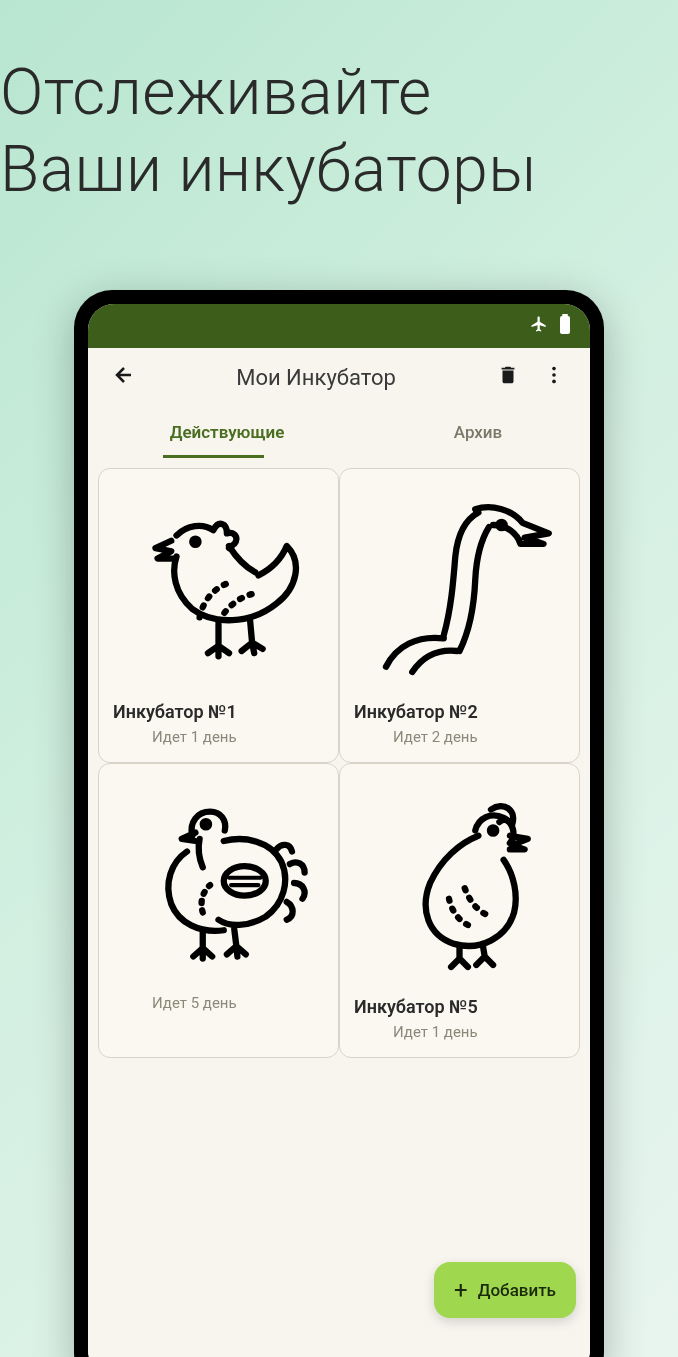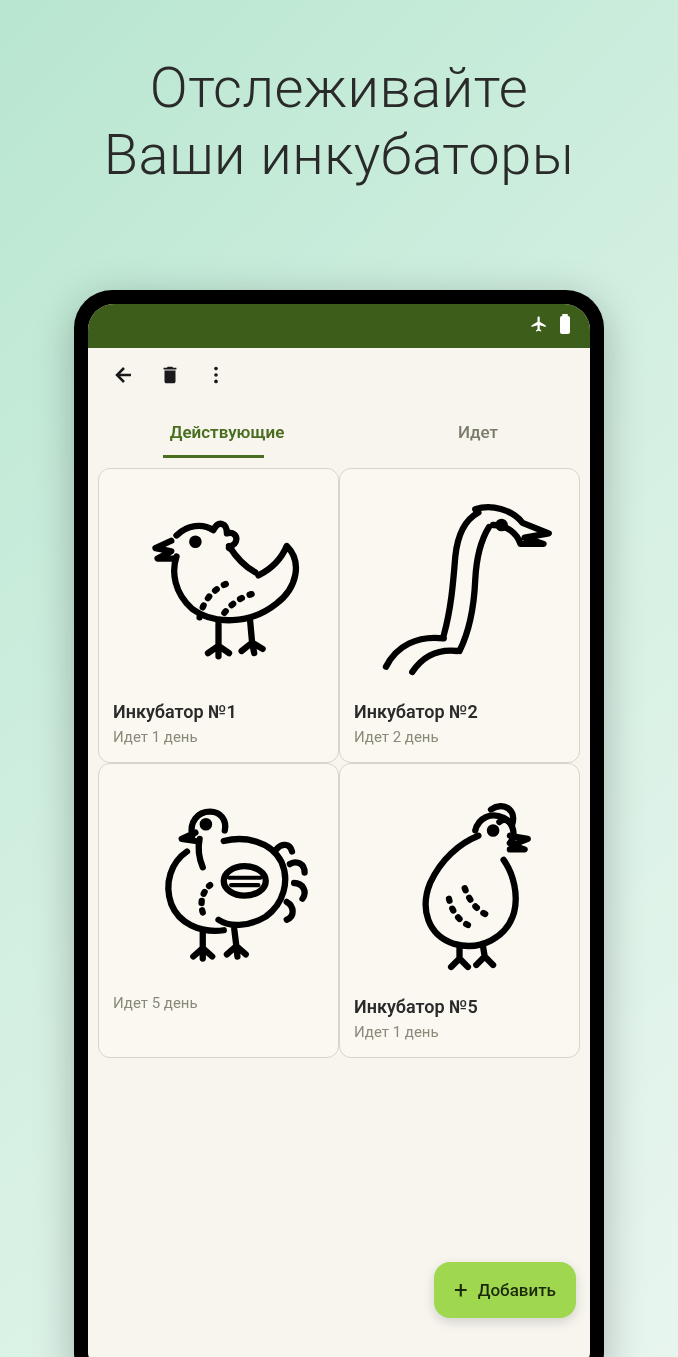--- a/index.html
+++ b/index.html
@@ -5,23 +5,23 @@
     * { box-sizing: border-box; margin: 0; padding: 0; }
     body {
       width: 678px;
       height: 1357px;
       background: linear-gradient(135deg, #b8e6d0 0%, #d4f0e2 50%, #e8f5ef 100%);
       font-family: -apple-system, BlinkMacSystemFont, 'Segoe UI', Roboto, sans-serif;
       overflow: hidden;
       position: relative;
     }
     .promo-title {
-      text-align: center;
+      text-align: left;
       padding-top: 55px;
-      font-size: 56px;
+      font-size: 64px;
       font-weight: 300;
       color: #2a2a2a;
       line-height: 1.2;
       letter-spacing: 0.5px;
     }
     .phone-frame {
       position: absolute;
       top: 290px;
       left: 50%;
       transform: translateX(-50%);
@@ -138,20 +138,21 @@
     .card-title {
       font-size: 18px;
       font-weight: 600;
       color: #2a2a2a;
       margin-top: 8px;
     }
     .card-subtitle {
       font-size: 15px;
       color: #8a8a7a;
       margin-top: 6px;
+      margin-left: 39px;
     }
     .fab {
       position: absolute;
       right: 14px;
       bottom: 58px;
       background: #9fd84e;
       border-radius: 16px;
       padding: 16px 20px;
       display: flex;
       align-items: center;
@@ -199,20 +200,21 @@
     </div>
 
     <div class="app-bar">
       <div class="back-btn">
         <span>
           <svg width="24" height="24" viewBox="0 0 24 24" fill="none" stroke="#1a1a1a" stroke-width="2.5">
               <path d="M19 12H5M12 19l-7-7 7-7"></path>
             </svg>
         </span>
       </div>
+      <div class="app-title">Мои Инкубатор</div>
       <div class="trash-btn">
         <span>
           <svg width="22" height="22" viewBox="0 0 24 24" fill="#1a1a1a">
               <path d="M6 19c0 1.1.9 2 2 2h8c1.1 0 2-.9 2-2V7H6v12zM19 4h-3.5l-1-1h-5l-1 1H5v2h14V4z"></path>
             </svg>
         </span>
       </div>
       <div class="more-btn">
         <span>
           <svg width="22" height="22" viewBox="0 0 24 24" fill="#1a1a1a">
@@ -222,21 +224,21 @@
             </svg>
         </span>
       </div>
     </div>
 
     <div class="tabs">
       <div class="tab active">
         <span>Действующие</span>
       </div>
       <div class="tab">
-        <span>Идет</span>
+        <span>Архив</span>
       </div>
     </div>
 
     <div class="content">
       <div class="grid">
 
         <div class="card">
           <div class="card-image">
             <svg viewBox="0 0 200 200" fill="none" stroke="#000" stroke-width="6" stroke-linecap="round" stroke-linejoin="round">
               <path d="M 60 50 C 70 40, 85 38, 95 45 C 100 35, 108 38, 108 48 C 115 46, 120 52, 115 58 L 110 62"></path>

